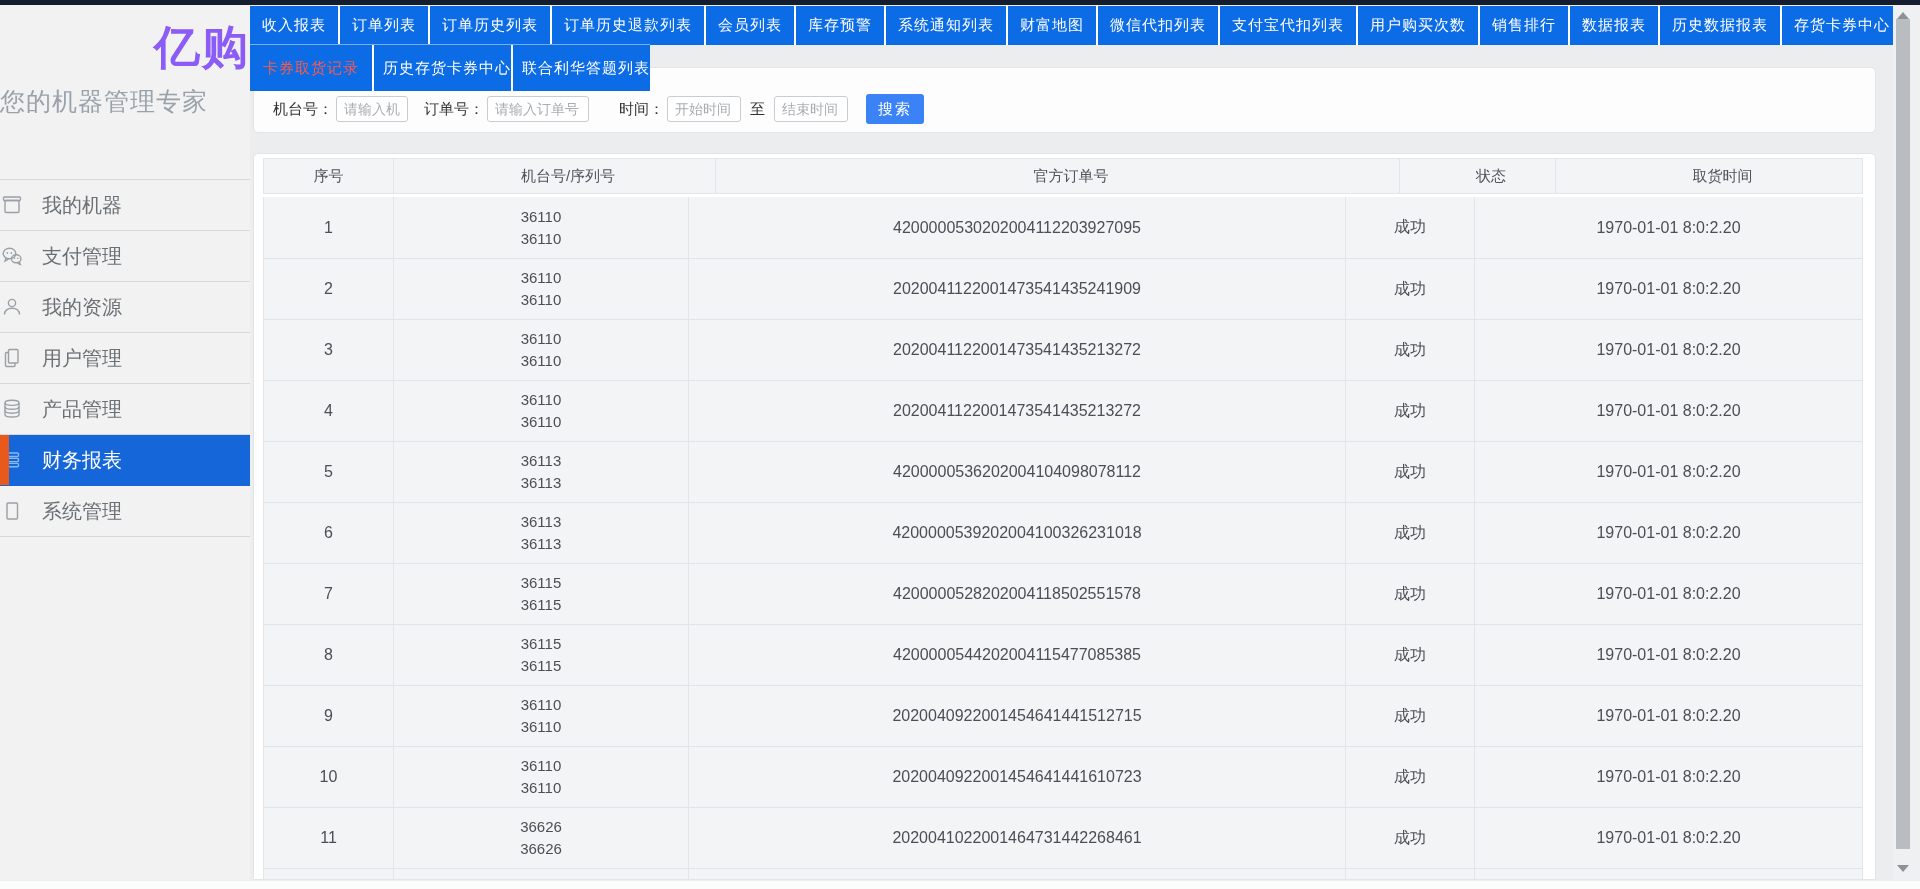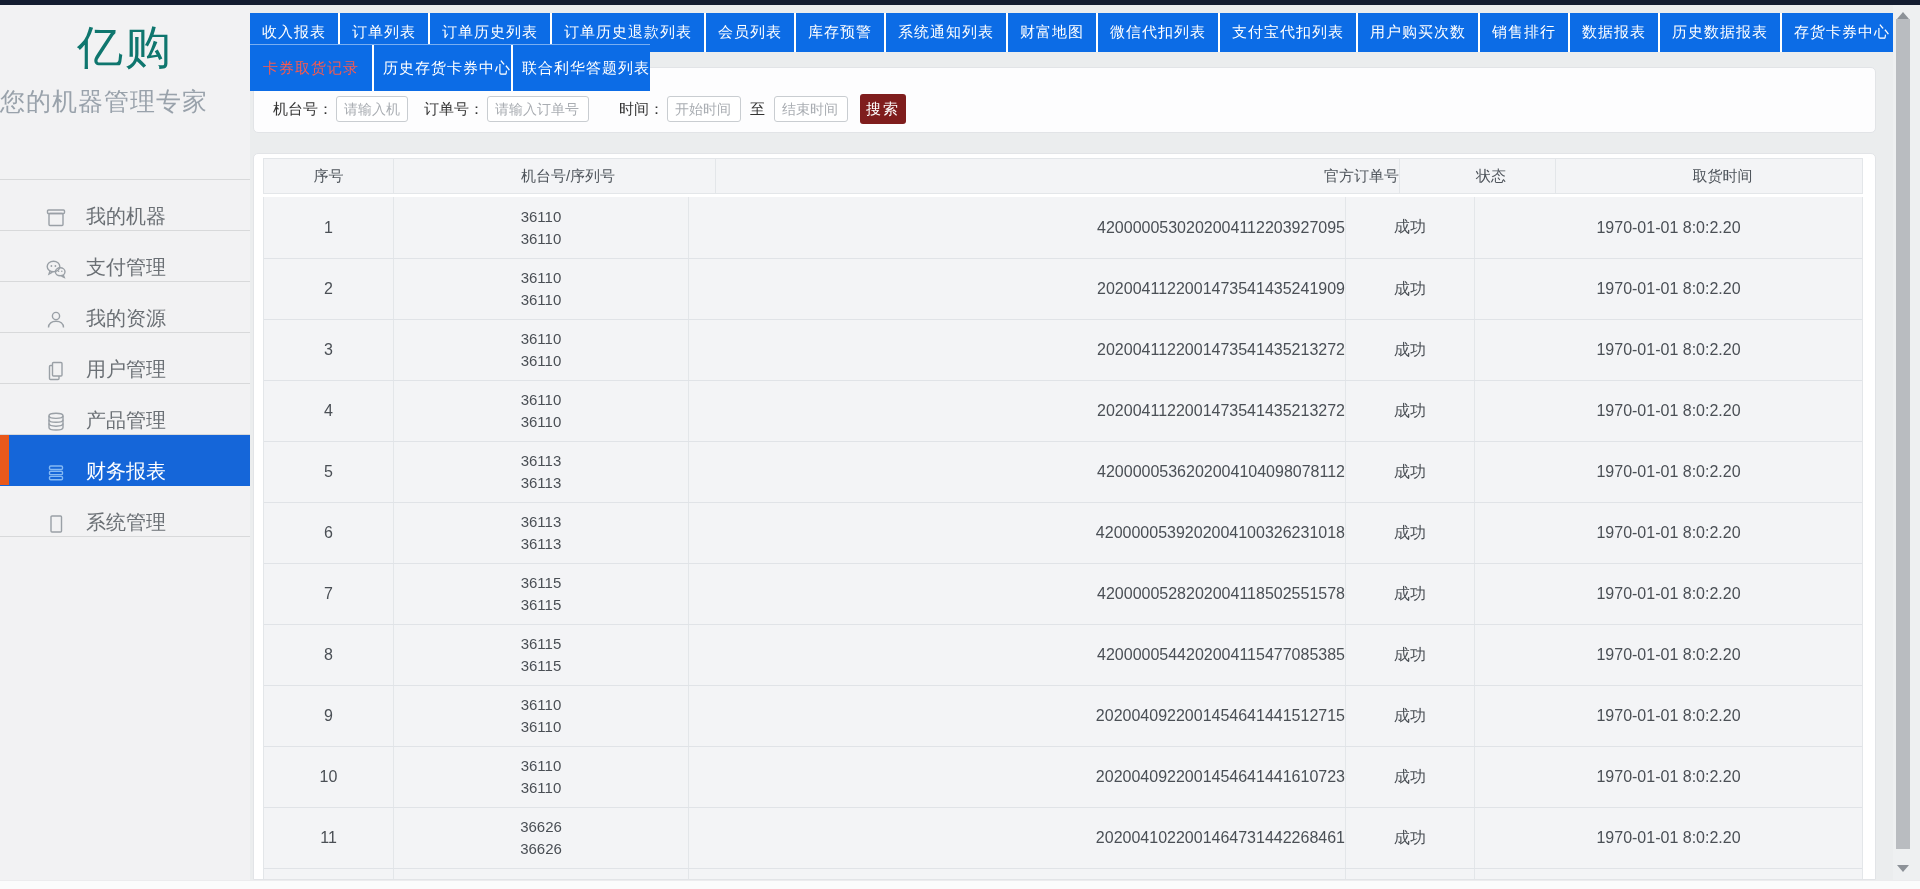--- a/index.html
+++ b/index.html
@@ -12,68 +12,68 @@
 
   
   .topstrip { position:absolute; left:0; top:0; width:1920px; height:5px; background:#141d30; z-index:20; }
 
   
   .sidebar { position:absolute; left:0; top:5px; width:250px; height:875px; background:#f2f2f3; z-index:5; }
   .userbar { display:flex; justify-content:center; align-items:center; gap:12px; padding-top:13px; font-size:15px; }
   .welcome { color:#4a8df0; }
   .username { color:#2d2f31; font-weight:bold; }
   .logout { color:#9b9da0; }
-  .brand-logo { text-align:center; font-size:46px; font-weight:400; color:#0f766e; margin-top:12px; letter-spacing:2px; }
+  .brand-logo { text-align:right; font-size:46px; font-weight:700; color:#8b5cf6; margin-top:12px; letter-spacing:2px; }
   .brand-tagline { text-align:left; font-size:25px; color:#99a2ab; margin-top:6px; letter-spacing:1px; }
   .menu { position:absolute; top:174px; left:0; width:250px; border-top:1px solid #d8d9da; }
-  .menu-item { position:relative; height:51px; border-bottom:1px solid #d8d9da; display:flex; align-items:flex-end; padding-left:44px; gap:18px; font-size:20px; color:#6b7075; cursor:pointer; }
+  .menu-item { position:relative; height:51px; border-bottom:1px solid #d8d9da; display:flex; align-items:center; gap:18px; font-size:20px; color:#6b7075; cursor:pointer; }
   .menu-item .icon { width:24px; height:24px; display:inline-flex; }
   .menu-item .icon svg { width:24px; height:24px; stroke:#9aa0a6; fill:none; stroke-width:1.4; }
   .menu-item .icon svg .dot { fill:#9aa0a6; stroke:none; }
   .menu-item.active { background:#1566d9; color:#ffffff; border-bottom-color:#1566d9; }
   .menu-item.active::before { content:''; position:absolute; left:0; top:0; width:9px; height:100%; background:#e9591b; }
   .menu-item.active .icon svg { stroke:#85b9f3; }
 
   
   .main { position:absolute; left:250px; top:5px; width:1643px; height:875px; background:#ebedee; }
 
-  .nav1 { position:absolute; top:8px; left:0; width:100%; height:39px; background:#2f9cf3; display:flex; overflow:hidden; }
+  .nav1 { position:absolute; top:1px; left:0; width:100%; height:39px; background:#2f9cf3; display:flex; overflow:hidden; }
   .nav1 .tab { flex:0 0 auto; background:#0c6ce6; color:#fff; font-size:15px; display:flex; align-items:center; padding:0 12px; border-right:2px solid #ffffff; letter-spacing:1px; cursor:pointer; white-space:nowrap; }
 
   .nav2 { position:absolute; top:39px; left:0; width:400px; height:47px; background:#0c6ce6; display:flex; z-index:6; border-top:1px solid rgba(255,255,255,0.45);gap:9px; }
   .nav2 .tab { flex:1; display:flex; align-items:center; justify-content:center; color:#ffffff; font-size:15px; border-right:2px solid #ffffff; letter-spacing:1px; cursor:pointer; white-space:nowrap; }
   .nav2 .tab:last-child { border-right:none; }
   .nav2 .tab.active { color:#fa5a4d; }
 
   
   .search-panel { position:absolute; left:3px; top:62px; width:1623px; height:66px; background:#fdfdfe; border:1px solid #e2e4e7; border-radius:5px; }
   .search-form { position:absolute; left:19px; top:26px; display:flex; align-items:center; font-size:15px; color:#333; }
   .search-form .lbl { margin-right:3px; white-space:nowrap; }
   .inp { height:26px; border:1px solid #c9cdd1; border-radius:3px; padding:0 7px; font-size:14px; color:#333; background:#fff; outline:none; }
   .inp::placeholder { color:#a9adb2; }
   .inp-machine { width:72px; margin-right:16px; }
   .inp-order { width:102px; margin-right:30px; }
   .inp-date { width:74px; }
   .to-sep { margin:0 9px; color:#333; }
-  .search-btn { width:46px; height:30px; background:#7f1d1d; color:#fff; border:none; border-radius:3px; font-size:15px; margin-left:12px; cursor:pointer; letter-spacing:2px; }
+  .search-btn { width:58px; height:30px; background:#3b82f6; color:#fff; border:none; border-radius:3px; font-size:15px; margin-left:18px; cursor:pointer; letter-spacing:2px; }
 
   
   .table-panel { position:absolute; left:3px; top:148px; width:1623px; height:727px; background:#ffffff; border:1px solid #e2e4e7; border-radius:5px 5px 0 0; overflow:hidden; }
   .tbl { position:absolute; left:9px; top:4px; width:1600px; }
   .thead { display:flex; height:36px; background:#f3f4f6; border:1px solid #e3e6e9;gap:27px; }
   .th { display:flex; align-items:center; justify-content:center; font-size:15px; color:#4e545b; border-right:1px solid #e3e6e9; }
   .th:last-child { border-right:none; }
   .hgap { height:3px; background:#ffffff; }
   .tbody { border:1px solid #e3e6e9; border-top:none; }
   .tr { display:flex; height:61px; background:#f3f4f6; border-top:1px solid #e0e3e7; }
   .tr:first-child { border-top:none; }
   .td { display:flex; align-items:center; justify-content:center; font-size:16px; color:#4a4f55; border-right:1px solid #e3e6e9; }
   .td:last-child { border-right:none; }
   .machine { flex-direction:column; line-height:1.45; font-size:15px; }
-  .c1 { flex:0 0 130px; } .c2 { flex:0 0 295px; } .c3 { flex:0 0 657px;justify-content:flex-end; } .c4 { flex:0 0 129px; } .c5 { flex:1; }
+  .c1 { flex:0 0 130px; } .c2 { flex:0 0 295px; } .c3 { flex:0 0 657px; } .c4 { flex:0 0 129px; } .c5 { flex:1; }
 
   
   .vscroll { position:absolute; right:0; top:5px; width:27px; height:875px; background:#eef0f1; z-index:15; }
   .vthumb { position:absolute; left:3px; top:14px; width:14px; height:830px; background:#b9bcc0; }
   .arr-up { position:absolute; top:7px; left:4px; width:0; height:0; border-left:6px solid transparent; border-right:6px solid transparent; border-bottom:7px solid #8d9298; }
   .arr-down { position:absolute; bottom:8px; left:4px; width:0; height:0; border-left:6px solid transparent; border-right:6px solid transparent; border-top:7px solid #8d9298; }
   .bottomstrip { position:absolute; left:0; top:880px; width:1920px; height:9px; background:#fbfcfc; border-top:1px solid #ececee; z-index:18; }
 </style>
 </head>
 <body>

